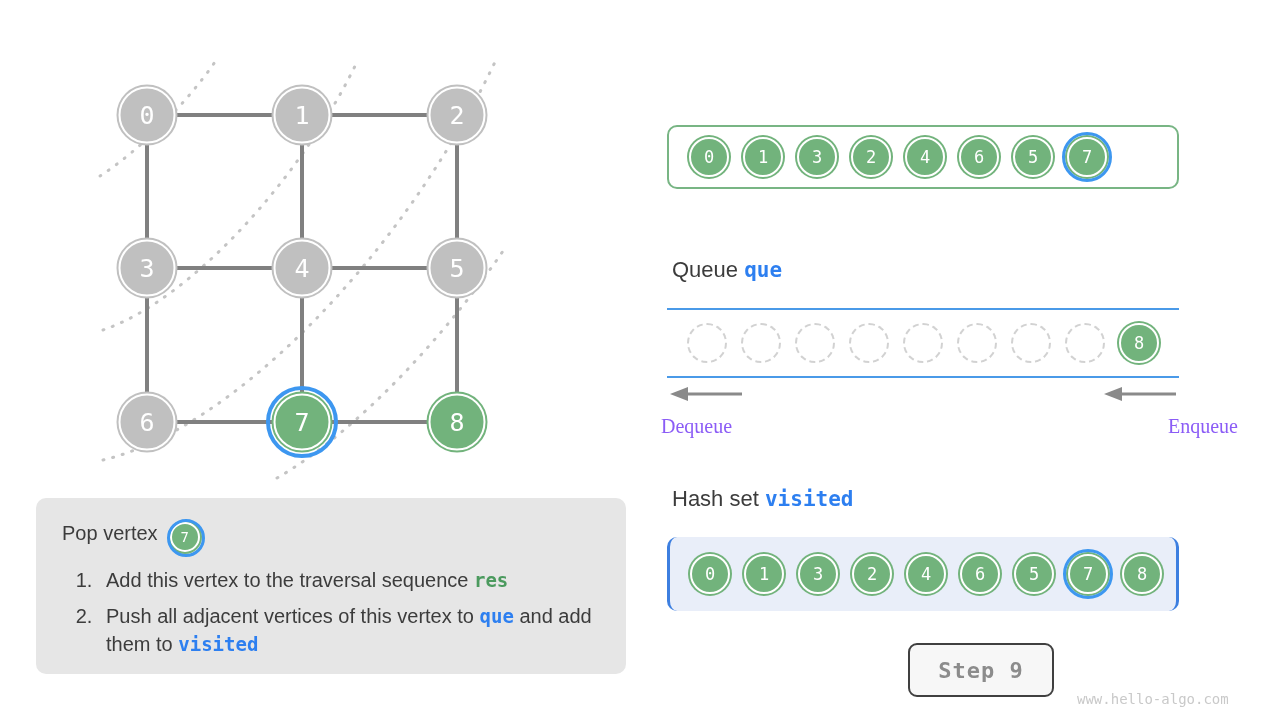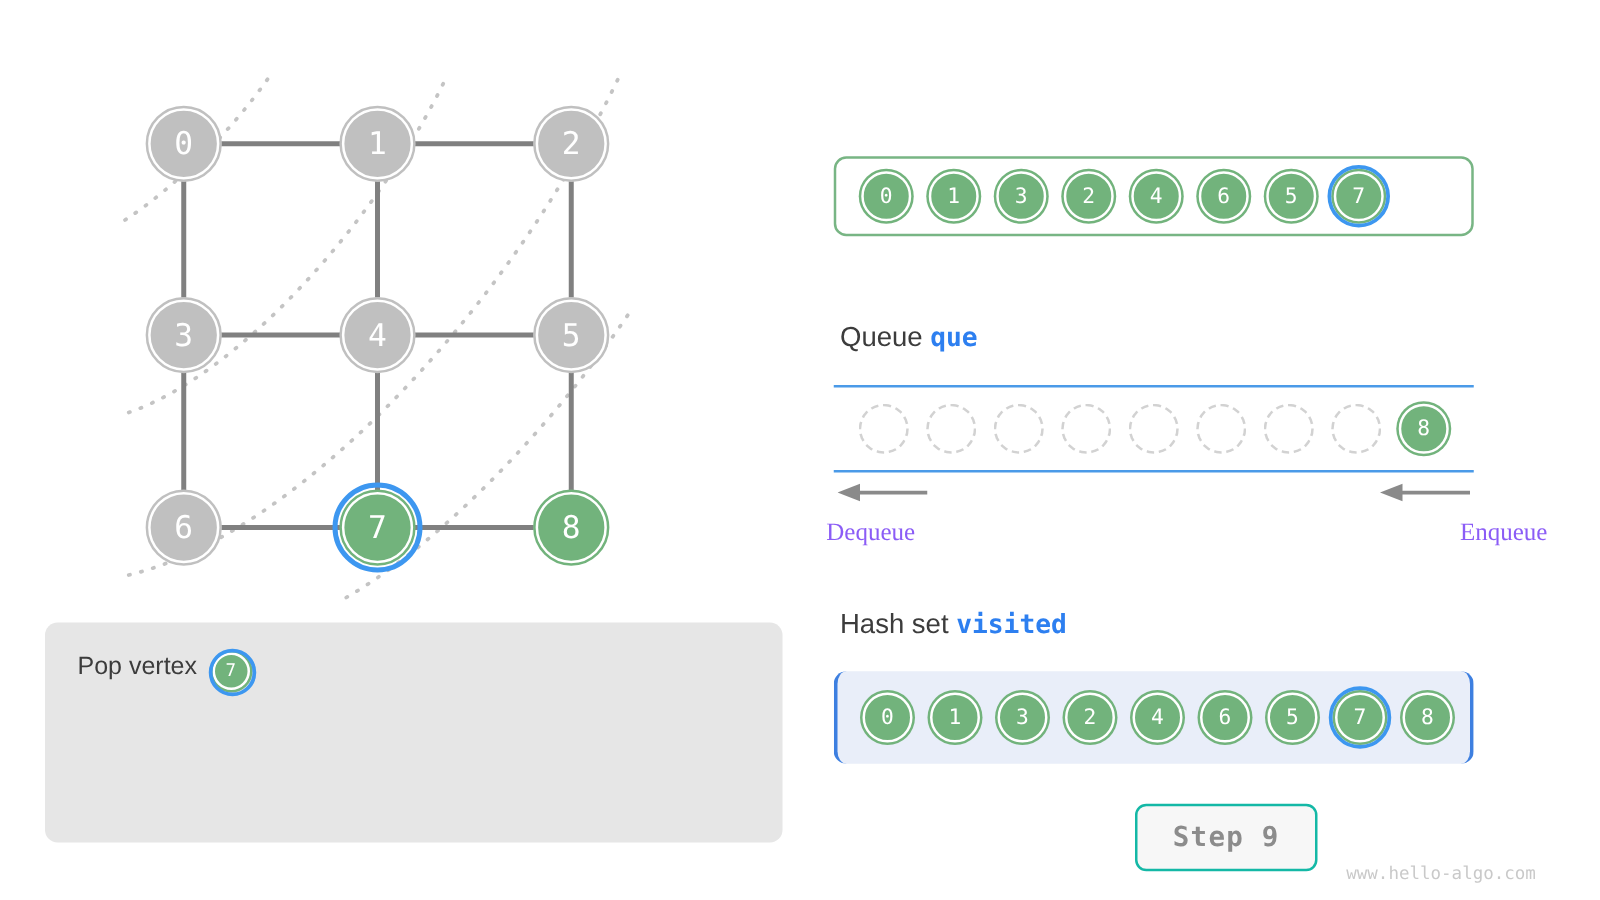--- a/index.html
+++ b/index.html
@@ -99,21 +99,21 @@
   ol.steps li{margin-bottom:8px;padding-left:8px;}
   .inline-code{
     font-family:"DejaVu Sans Mono","Liberation Mono",monospace;font-weight:bold;font-size:19px;
   }
   .ic-green{color:#4b9a5e;}
   .ic-blue{color:#2d7ff0;}
 
   
   #step-box{
     position:absolute;left:908px;top:643px;width:146px;height:54px;
-    background:#f7f7f7;border:2px solid #14b8a6;border-radius:9px;
+    background:#f7f7f7;border:2px solid #404040;border-radius:9px;
     display:flex;align-items:center;justify-content:center;box-sizing:border-box;
   }
   #step-label{
     font-family:"DejaVu Sans Mono","Liberation Mono",monospace;
     font-size:22px;font-weight:bold;color:#8c8c8c;letter-spacing:1px;
   }
   #watermark{
     position:absolute;left:1077px;top:675px;
     font-family:"DejaVu Sans Mono","Liberation Mono",monospace;
     font-size:14px;color:#c9c9c9;margin-top:16px;
@@ -306,20 +306,32 @@
       </div>
     </div>
 
   <div id="caption-box">
     <div id="cap-line1">
       <span>Pop vertex</span>
       <span class="tok green hl">
         <span class="lbl">7</span>
       </span>
     </div>
+    <ol class="steps">
+      <li>
+        <span>Add this vertex to the traversal sequence</span>
+        <span class="inline-code ic-green">res</span>
+      </li>
+      <li>
+        <span>Push all adjacent vertices of this vertex to</span>
+        <span class="inline-code ic-blue">que</span>
+        <span>and add them to</span>
+        <span class="inline-code ic-blue">visited</span>
+      </li>
+    </ol>
   </div>
 
   <div id="step-box">
     <span id="step-label">Step 9</span>
   </div>
   <div id="watermark">www.hello-algo.com</div>
 
 </div>
 
 </body></html>

